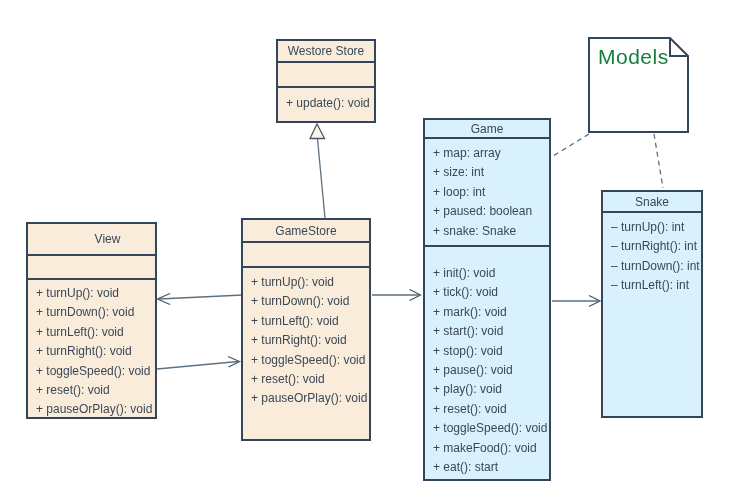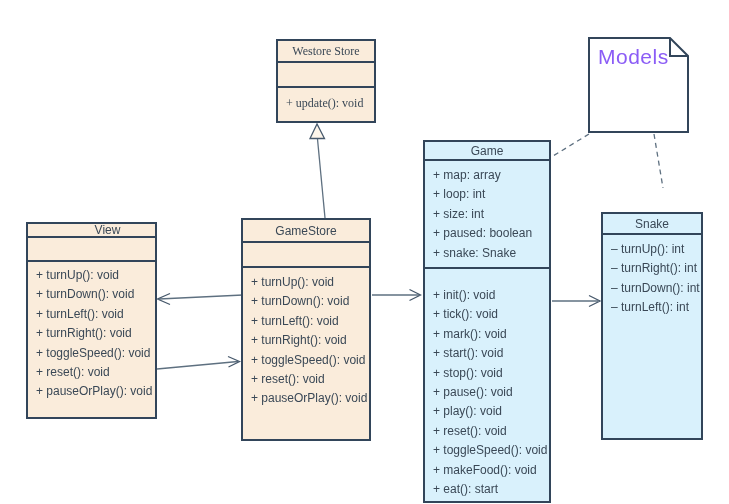--- a/index.html
+++ b/index.html
@@ -16,42 +16,42 @@
   .canvas{position:relative;width:729px;height:504px;background:var(--bg);}
   .edges{position:absolute;left:0;top:0;width:729px;height:504px;}
 
   .uml-class{
     position:absolute;
     border:2px solid var(--border);
     display:flex;flex-direction:column;
     font-size:12px;
   }
   .fill-store{background:var(--store-fill);}
-  .fill-model{background:var(--model-fill);margin-top:22px;}
+  .fill-model{background:var(--model-fill);}
   .uml-title{
     border-bottom:2px solid var(--border);
     display:flex;align-items:center;justify-content:center;
     white-space:nowrap;flex:0 0 auto;
   }
   .uml-attrs{
     border-bottom:2px solid var(--border);
     flex:0 0 auto;overflow:hidden;
   }
   .uml-methods{flex:1 1 auto;overflow:hidden;}
   .compartment{padding-top:4px;}
   .member{
     line-height:19.4px;
     padding:0 4px 0 8px;
     white-space:nowrap;
   }
 
   .note{position:absolute;left:588px;top:37px;width:101px;height:96px;}
   .note-label{
     position:absolute;left:10px;top:8px;
-    font-size:21px;color:#8b5cf6;letter-spacing:0.5px;
+    font-size:21px;color:#15803d;letter-spacing:0.5px;
     white-space:nowrap;
   }
 </style>
 </head>
 <body>
 
 <div class="canvas">
 
   <svg class="edges" viewBox="0 0 729 504" fill="none">
 
@@ -82,30 +82,30 @@
 
     <g>
       <line x1="589" y1="134" x2="553" y2="156" stroke="#5e7080" stroke-width="1.3" stroke-dasharray="5 4"></line>
     </g>
 
     <g>
       <line x1="654" y1="134" x2="663" y2="188" stroke="#5e7080" stroke-width="1.3" stroke-dasharray="5 4"></line>
     </g>
   </svg>
 
-  <div class="uml-class fill-store" style="left:276px;top:39px;width:100px;height:84px;font-family:Liberation Serif, serif;">
+  <div class="uml-class fill-store" style="left:276px;top:39px;width:100px;height:84px;">
     <div class="uml-title" style="height:22px;">Westore Store</div>
     <div class="uml-attrs" style="height:25px;"></div>
     <div class="uml-methods compartment" style="padding-top:6px;">
         <div class="member">+ update(): void</div>
       </div>
   </div>
 
   <div class="uml-class fill-store" style="left:26px;top:222px;width:131px;height:197px;">
-    <div class="uml-title" style="height:14px;padding-left:32px;">View</div>
+    <div class="uml-title" style="height:32px;padding-left:32px;">View</div>
     <div class="uml-attrs" style="height:24px;"></div>
     <div class="uml-methods compartment">
         <div class="member">+ turnUp(): void</div>
         <div class="member">+ turnDown(): void</div>
         <div class="member">+ turnLeft(): void</div>
         <div class="member">+ turnRight(): void</div>
         <div class="member">+ toggleSpeed(): void</div>
         <div class="member">+ reset(): void</div>
         <div class="member">+ pauseOrPlay(): void</div>
       </div>
@@ -122,22 +122,22 @@
         <div class="member">+ toggleSpeed(): void</div>
         <div class="member">+ reset(): void</div>
         <div class="member">+ pauseOrPlay(): void</div>
       </div>
   </div>
 
   <div class="uml-class fill-model" style="left:423px;top:118px;width:128px;height:363px;">
     <div class="uml-title" style="height:19px;">Game</div>
     <div class="uml-attrs compartment" style="height:108px;padding-top:5px;">
         <div class="member">+ map: array</div>
+        <div class="member">+ size: int</div>
         <div class="member">+ loop: int</div>
-        <div class="member">+ size: int</div>
         <div class="member">+ paused: boolean</div>
         <div class="member">+ snake: Snake</div>
       </div>
     <div class="uml-methods compartment" style="padding-top:17px;">
         <div class="member">+ init(): void</div>
         <div class="member">+ tick(): void</div>
         <div class="member">+ mark(): void</div>
         <div class="member">+ start(): void</div>
         <div class="member">+ stop(): void</div>
         <div class="member">+ pause(): void</div>

